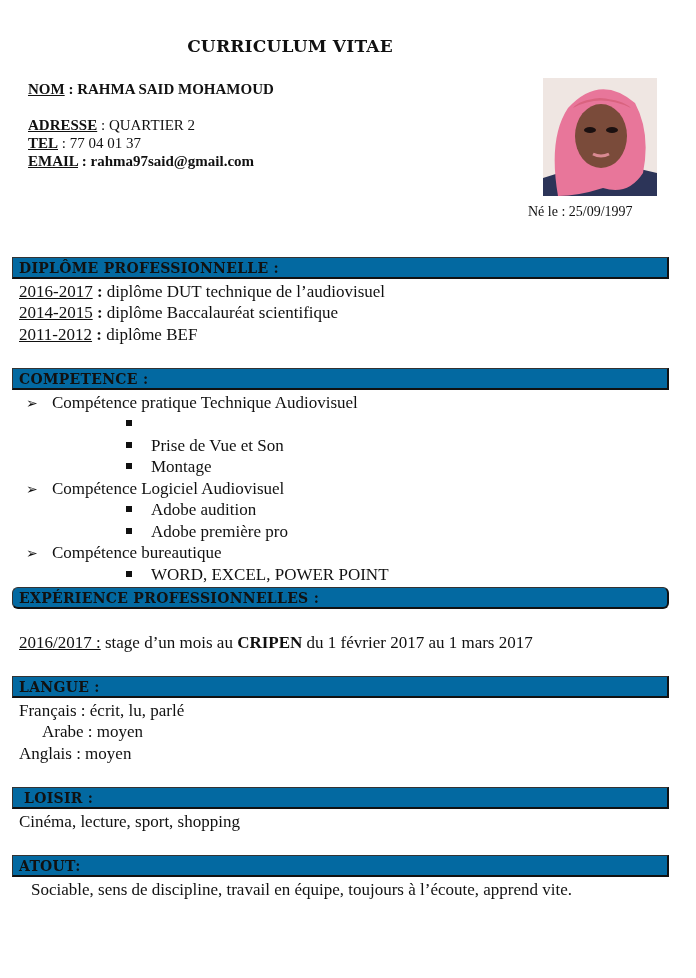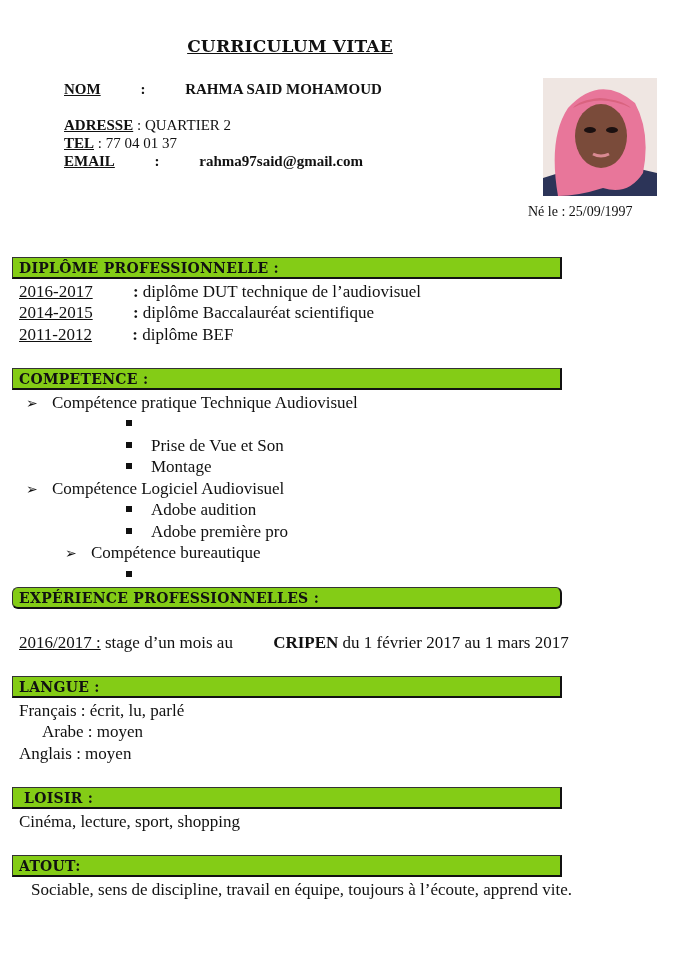--- a/index.html
+++ b/index.html
@@ -1,27 +1,27 @@
 <!DOCTYPE html>
 <html><head>
 <meta charset="utf-8">
 <style>
   html, body { margin:0; padding:0; background:#ffffff; }
   body { width:696px; height:978px; position:relative; overflow:hidden;
          font-family:"Liberation Serif", "DejaVu Serif", serif; color:#111; }
   .abs { position:absolute; }
   .title { left:0; width:580px; top:36px; text-align:center;
            font-family:"DejaVu Serif", serif; font-weight:900; font-size:17px;
-           text-decoration:underline; letter-spacing:0.2px; }
+           letter-spacing:0.2px; }
   .info { left:28px; font-size:15px; line-height:18px; white-space:nowrap; }
   .info .lbl { text-decoration:underline; }
-  .bold { font-weight:bold;margin-left:36px; }
+  .bold { font-weight:bold; }
   .photo { left:543px; top:78px; width:114px; height:118px; overflow:hidden; background:#efe6e2; }
   .dob { left:528px; top:204px; font-size:14px; }
-  .bar { left:12px; width:550px; height:22px; background:#84cc16;
+  .bar { left:12px; width:657px; height:22px; background:#0369a1;
          border:1px solid #333; border-right:2px solid #111; border-bottom:2px solid #111;
          box-sizing:border-box; }
   .bar span { position:absolute; left:6px; top:2px; font-family:"DejaVu Serif", serif;
               font-weight:900; font-size:14px; letter-spacing:0.3px; color:#111; }
   .line { left:19px; font-size:17px; line-height:20px; white-space:nowrap; }
   .line .yr { font-weight:normal; text-decoration:underline; }
   .arrow { font-size:14px; display:inline-block; width:26px; margin-left:26px; }
   .sq { display:inline-block; width:6px; height:6px; background:#111; margin:0 19px 4px 126px; vertical-align:middle; }
 </style>
 </head>
@@ -66,22 +66,22 @@
 <div class="abs bar" style="top:368px;">
     <span>COMPETENCE :</span>
   </div>
 <div class="abs line" style="top:393px;left:0;"><span class="arrow">➢</span><span>Compétence pratique Technique Audiovisuel</span></div>
 <div class="abs line" style="top:414px;left:0;"><span class="sq"></span></div>
 <div class="abs line" style="top:436px;left:0;"><span class="sq"></span><span>Prise de Vue et Son</span></div>
 <div class="abs line" style="top:457px;left:0;"><span class="sq"></span><span>Montage</span></div>
 <div class="abs line" style="top:479px;left:0;"><span class="arrow">➢</span><span>Compétence Logiciel Audiovisuel</span></div>
 <div class="abs line" style="top:500px;left:0;"><span class="sq"></span><span>Adobe audition</span></div>
 <div class="abs line" style="top:522px;left:0;"><span class="sq"></span><span>Adobe première pro</span></div>
-<div class="abs line" style="top:543px;left:0;padding-left:39px;"><span class="arrow">➢</span><span>Compétence bureautique</span></div>
-<div class="abs line" style="top:565px;left:0;"><span class="sq"></span></div>
+<div class="abs line" style="top:543px;left:0;"><span class="arrow">➢</span><span>Compétence bureautique</span></div>
+<div class="abs line" style="top:565px;left:0;"><span class="sq"></span><span>WORD, EXCEL, POWER POINT</span></div>
 
 <div class="abs bar" style="top:587px;border-radius:6px;">
     <span>EXPÉRIENCE PROFESSIONNELLES :</span>
   </div>
 <div class="abs line" style="top:633px;"><span class="yr">2016/2017 :</span><span> stage d’un mois au </span><span class="bold">CRIPEN</span><span> du 1 février 2017 au 1 mars 2017</span></div>
 
 <div class="abs bar" style="top:676px;">
     <span>LANGUE :</span>
   </div>
 <div class="abs line" style="top:701px;">Français : écrit, lu, parlé</div>

